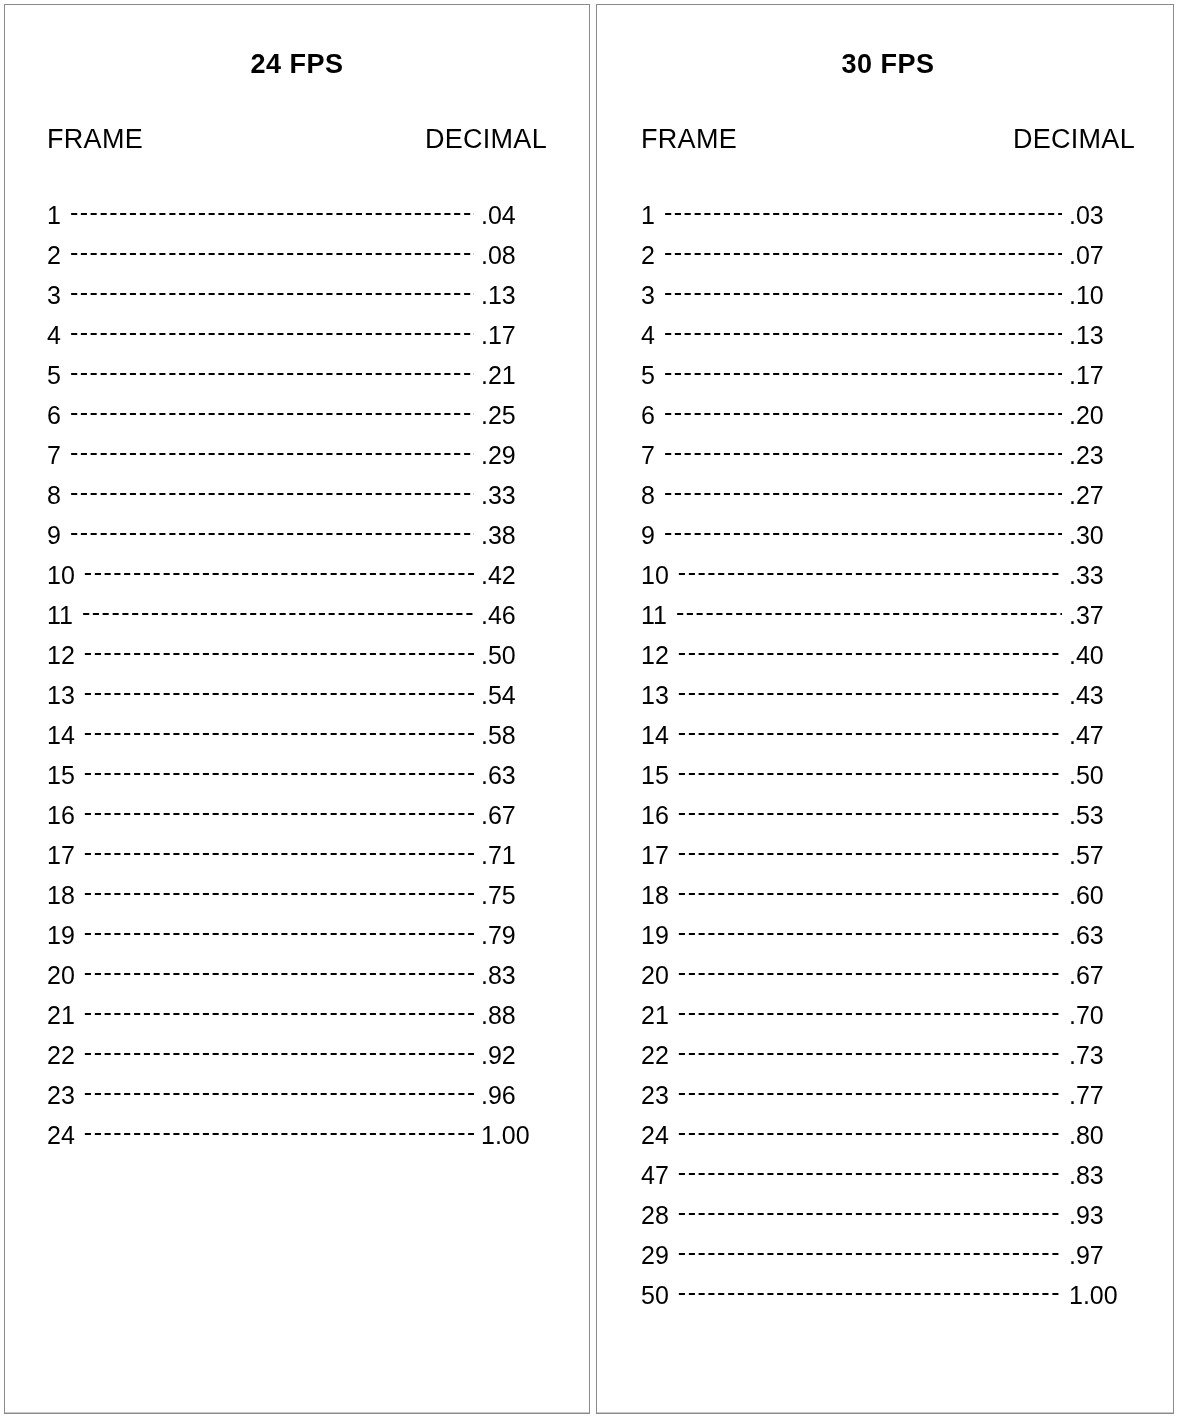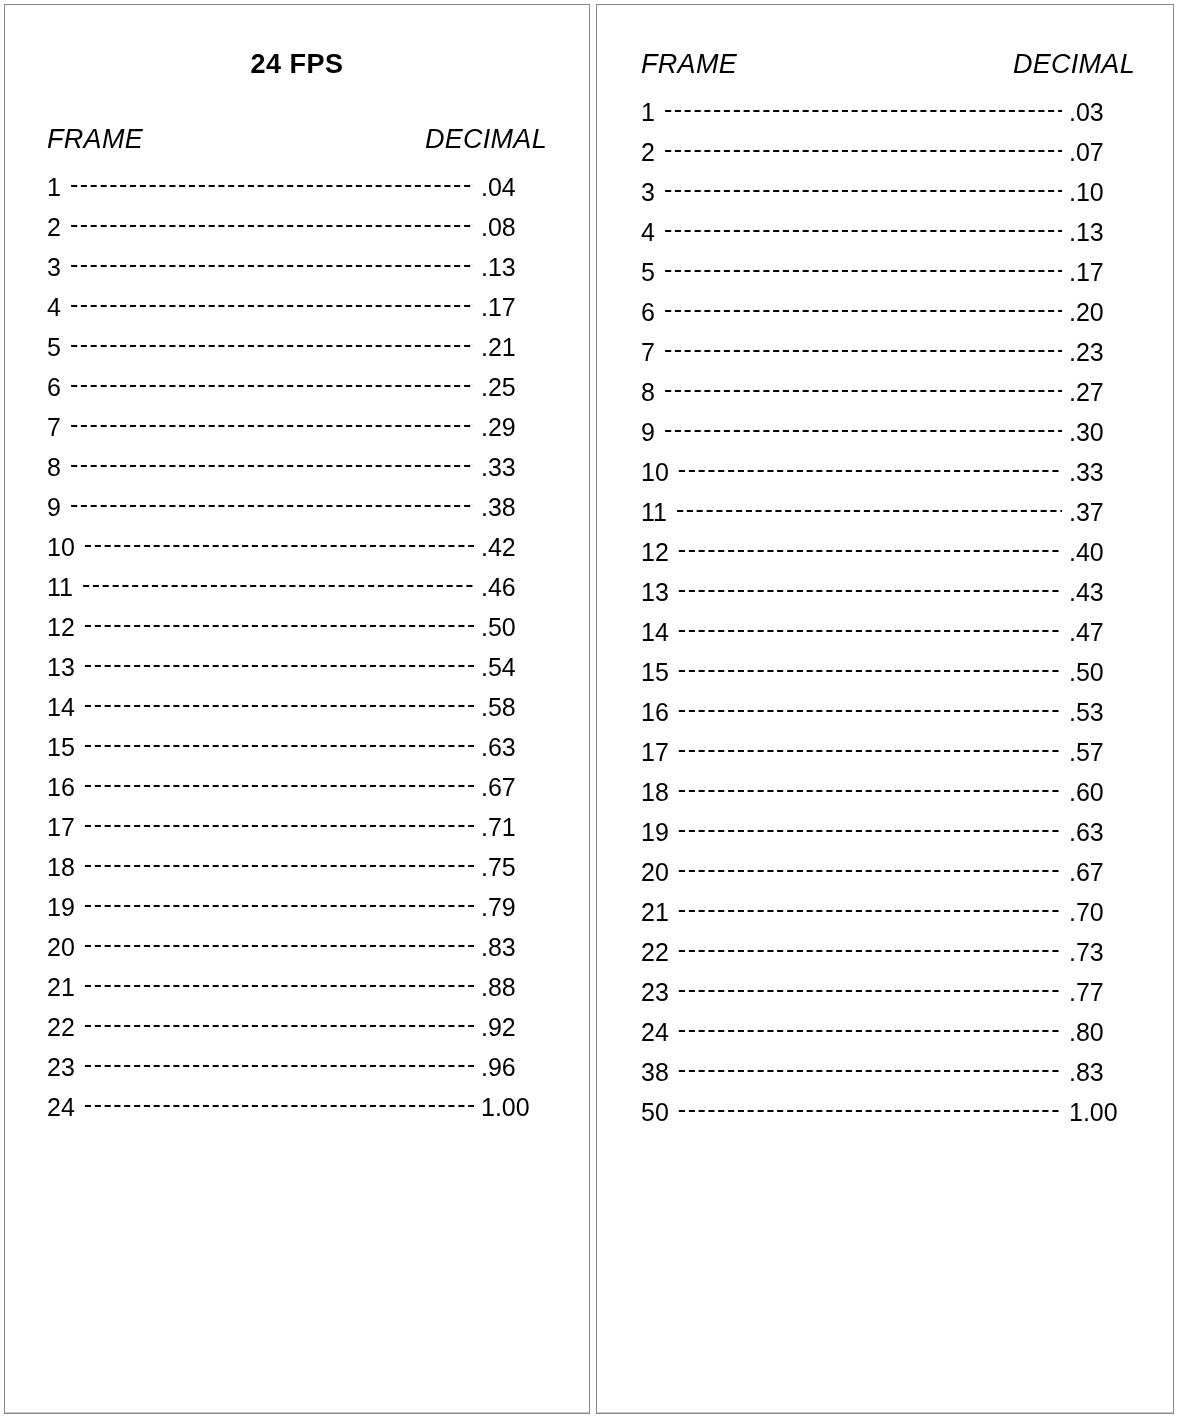--- a/index.html
+++ b/index.html
@@ -47,22 +47,21 @@
     margin-bottom: 12px;
   }
   .col-heads {
     display: flex;
     justify-content: space-between;
     align-items: center;
     font-size: 27px;
     font-weight: normal;
     letter-spacing: 0.3px;
     margin-top: 44px;
-    margin-bottom: 12px;
-    font-style: italic;
+    margin-bottom: 40px;
   }
   .rows {
     display: block;
   }
   .row {
     display: flex;
     align-items: baseline;
     font-size: 25px;
     line-height: 40px;
     white-space: nowrap;
@@ -234,20 +233,21 @@
         <div class="row">
           <span class="frame">24</span>
           <span class="leader"></span>
           <span class="decimal">1.00</span>
         </div>
       </div>
     <div class="bottom-rule"></div>
   </div>
 
   <div class="panel panel-right">
+    <div class="panel-title">30 FPS</div>
     <div class="col-heads">
       <span>FRAME</span>
       <span>DECIMAL</span>
     </div>
     <div class="rows" id="rows-1">
         <div class="row">
           <span class="frame">1</span>
           <span class="leader"></span>
           <span class="decimal">.03</span>
         </div>
@@ -360,23 +360,33 @@
           <span class="frame">23</span>
           <span class="leader"></span>
           <span class="decimal">.77</span>
         </div>
         <div class="row">
           <span class="frame">24</span>
           <span class="leader"></span>
           <span class="decimal">.80</span>
         </div>
         <div class="row">
-          <span class="frame">38</span>
+          <span class="frame">47</span>
           <span class="leader"></span>
           <span class="decimal">.83</span>
+        </div>
+        <div class="row">
+          <span class="frame">28</span>
+          <span class="leader"></span>
+          <span class="decimal">.93</span>
+        </div>
+        <div class="row">
+          <span class="frame">29</span>
+          <span class="leader"></span>
+          <span class="decimal">.97</span>
         </div>
         <div class="row">
           <span class="frame">50</span>
           <span class="leader"></span>
           <span class="decimal">1.00</span>
         </div>
       </div>
     <div class="bottom-rule"></div>
   </div>
 

